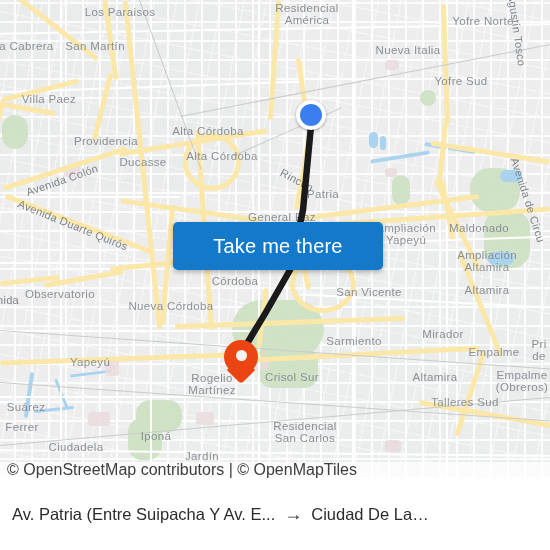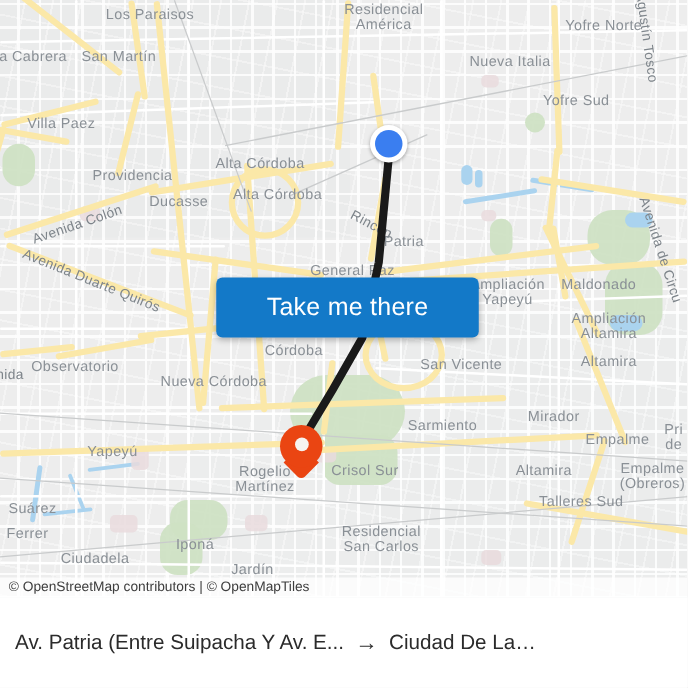--- a/index.html
+++ b/index.html
@@ -63,21 +63,21 @@
 
   
   .take-btn{position:absolute;left:173px;top:222px;width:210px;height:48px;background:#1379c8;
       border-radius:5px;box-shadow:0 2px 5px rgba(0,0,0,.28);border:none;cursor:pointer;
       color:#fff;font-size:20px;font-family:"Liberation Sans",sans-serif;letter-spacing:.2px;
       display:flex;align-items:center;justify-content:center;padding:0;}
 
   
   .attrib{position:absolute;left:0;bottom:0;width:550px;height:16px;background:rgba(255,255,255,.78);
       display:flex;align-items:center;}
-  .attrib span{font-size:11px;color:#3d3d3d;padding-left:7px;font-family:"Liberation Sans",sans-serif;}
+  .attrib span{font-size:16px;color:#3d3d3d;padding-left:7px;font-family:"Liberation Sans",sans-serif;}
 
   
   .bottombar{position:absolute;left:0;top:478px;width:550px;height:72px;background:#fff;
       display:flex;align-items:center;}
   .trip{display:flex;align-items:center;flex:1;min-width:0;padding-left:12px;}
   .trip .from,.trip .to{font-size:16.5px;color:#2b2b2b;white-space:nowrap;overflow:hidden;
       text-overflow:ellipsis;font-family:"Liberation Sans",sans-serif;}
   .trip .from{max-width:268px;flex:0 1 auto;}
   .trip .to{max-width:122px;flex:0 1 auto;}
   .trip .arrow{margin:0 9px;font-size:18px;color:#2b2b2b;flex:none;line-height:1;}

